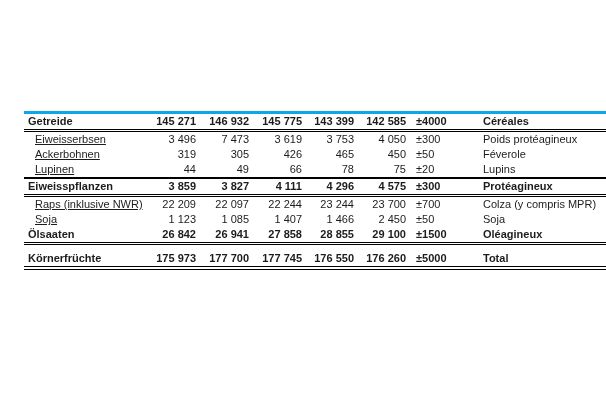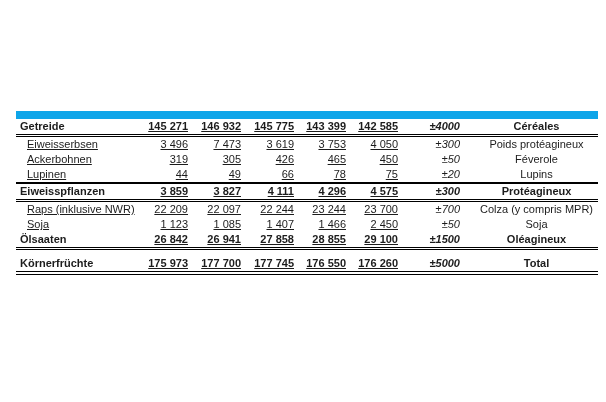--- a/index.html
+++ b/index.html
@@ -13,39 +13,39 @@
   .page {
     position: relative;
     width: 606px;
     height: 402px;
     background: #ffffff;
     overflow: hidden;
   }
   table.crops {
     position: absolute;
     top: 111px;
-    left: 16px;
+    left: 24px;
     width: 582px;
     border-collapse: collapse;
     table-layout: fixed;
-    border-top: 8px solid #0ea5e9;
+    border-top: 3px solid #0ea5e9;
     font-size: 11px;
     color: #1c1c1c;
   }
   td {
     padding: 1px 0;
     height: 13px;
     line-height: 13px;
     white-space: nowrap;
     overflow: hidden;
   }
   td.de  { text-align: left;  padding-left: 4px; }
-  td.num { text-align: right; padding-right: 10px; text-decoration: underline; }
-  td.tol { text-align: right; padding-right: 12px; font-style: italic; }
-  td.fr  { text-align: center;  padding-left: 3px; }
+  td.num { text-align: right; padding-right: 10px; }
+  td.tol { text-align: left; padding-right: 12px; }
+  td.fr  { text-align: left;  padding-left: 3px; }
   tr.item td.de { padding-left: 11px; text-decoration: underline; }
   tr.group td, tr.total td { font-weight: 700; }
   tr.item td { font-weight: 400; }
   tr.dbl-below td    { border-bottom: 3px double #000; }
   tr.solid-below td  { border-bottom: 2px solid #000; }
   tr.end-below td    { border-bottom: 4px double #000; }
   tr.spacer td { height: 6px; padding: 0; line-height: 6px; }
 </style>
 </head>
 <body>

